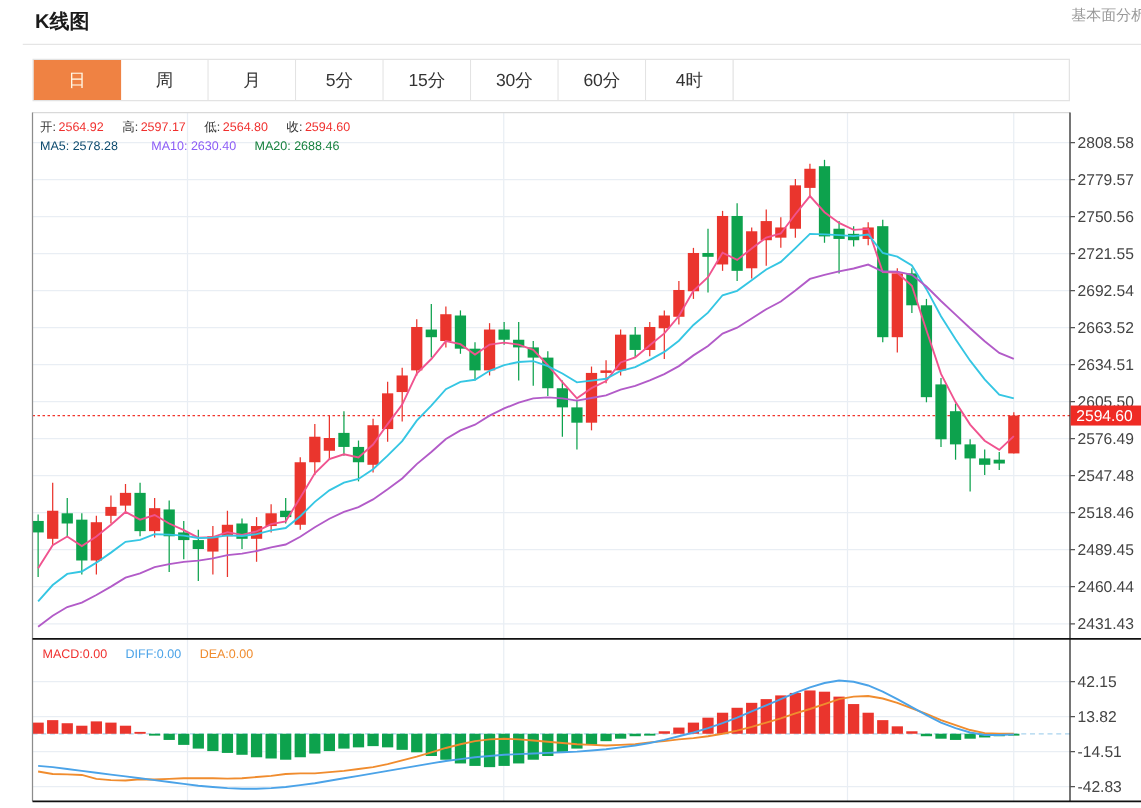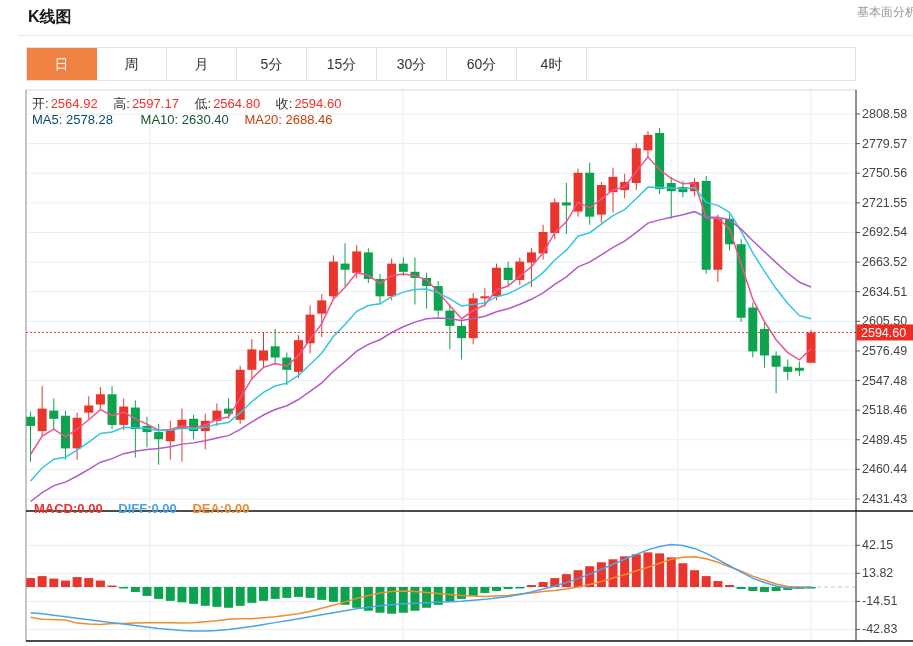--- a/index.html
+++ b/index.html
@@ -4,27 +4,27 @@
 <style>
   html,body{margin:0;padding:0;background:#fff;font-family:"Liberation Sans","DejaVu Sans",sans-serif;}
   #app{position:relative;width:913px;height:646px;background:#fff;overflow:hidden;margin-left:18px;}
   #page-header{position:absolute;left:0;top:0;width:913px;height:36px;border-bottom:1px solid #e5e5e5;box-sizing:border-box;}
   #page-title{position:absolute;left:10px;top:7px;font-size:16px;font-weight:bold;color:#1a1a1a;}
   #analysis-link{position:absolute;right:7px;top:4px;font-size:12px;color:#999;text-decoration:none;cursor:pointer;}
   #tab-bar{position:absolute;left:8px;top:47px;width:830px;height:34px;border:1px solid #e3e3e3;box-sizing:border-box;display:flex;background:#fff;}
   .tab{width:70px;height:100%;line-height:32px;text-align:center;font-size:14px;color:#333;border-right:1px solid #e3e3e3;cursor:pointer;box-sizing:border-box;background:#fff;}
   .tab.active{background:#ef8243;color:#fff8e6;border-color:#ef8243;}
   #chart-svg{position:absolute;left:0;top:0;}
-  .legend-row{position:absolute;font-size:13px;white-space:nowrap;}
+  .legend-row{position:absolute;font-size:10px;white-space:nowrap;}
   .legend-row span{margin-right:12px;}
   #ohlc-legend{left:14px;top:95px;}
   #ohlc-legend .lbl{color:#333;margin-right:2px;}
   #ohlc-legend .val{color:#f0302e;}
   #ma-legend{left:14px;top:112px;}
-  #macd-legend{left:16px;top:501px;font-weight:bold;}
+  #macd-legend{left:16px;top:518px;}
 </style>
 </head>
 <body>
 
 <div id="app">
   <div id="page-header">
     <div id="page-title">K线图</div>
     <a id="analysis-link">基本面分析&gt;</a>
   </div>
 
@@ -348,22 +348,22 @@
 
   <div class="legend-row" id="ohlc-legend">
     <span><b class="lbl" style="font-weight:normal">开:</b><b class="val" style="font-weight:normal">2564.92</b></span>
     <span><b class="lbl" style="font-weight:normal">高:</b><b class="val" style="font-weight:normal">2597.17</b></span>
     <span><b class="lbl" style="font-weight:normal">低:</b><b class="val" style="font-weight:normal">2564.80</b></span>
     <span><b class="lbl" style="font-weight:normal">收:</b><b class="val" style="font-weight:normal">2594.60</b></span>
   </div>
 
   <div class="legend-row" id="ma-legend">
     <span id="ma5-text" style="color: #0c4a6e;">MA5: 2578.28</span>
-    <span id="ma10-text" style="color: #14532d; padding-left: 12px;">MA10: 2630.40</span>
-    <span id="ma20-text" style="color: #c2410c;">MA20: 2688.46</span>
+    <span id="ma10-text" style="color: #8b5cf6; padding-left: 12px;">MA10: 2630.40</span>
+    <span id="ma20-text" style="color: #15803d;">MA20: 2688.46</span>
   </div>
 
   <div class="legend-row" id="macd-legend">
     <span id="macd-text" style="color: rgb(240, 48, 46);">MACD:0.00</span>
     <span id="diff-text" style="color: rgb(75, 163, 232);">DIFF:0.00</span>
     <span id="dea-text" style="color: rgb(240, 140, 46);">DEA:0.00</span>
   </div>
 </div>
 
 </body></html>

